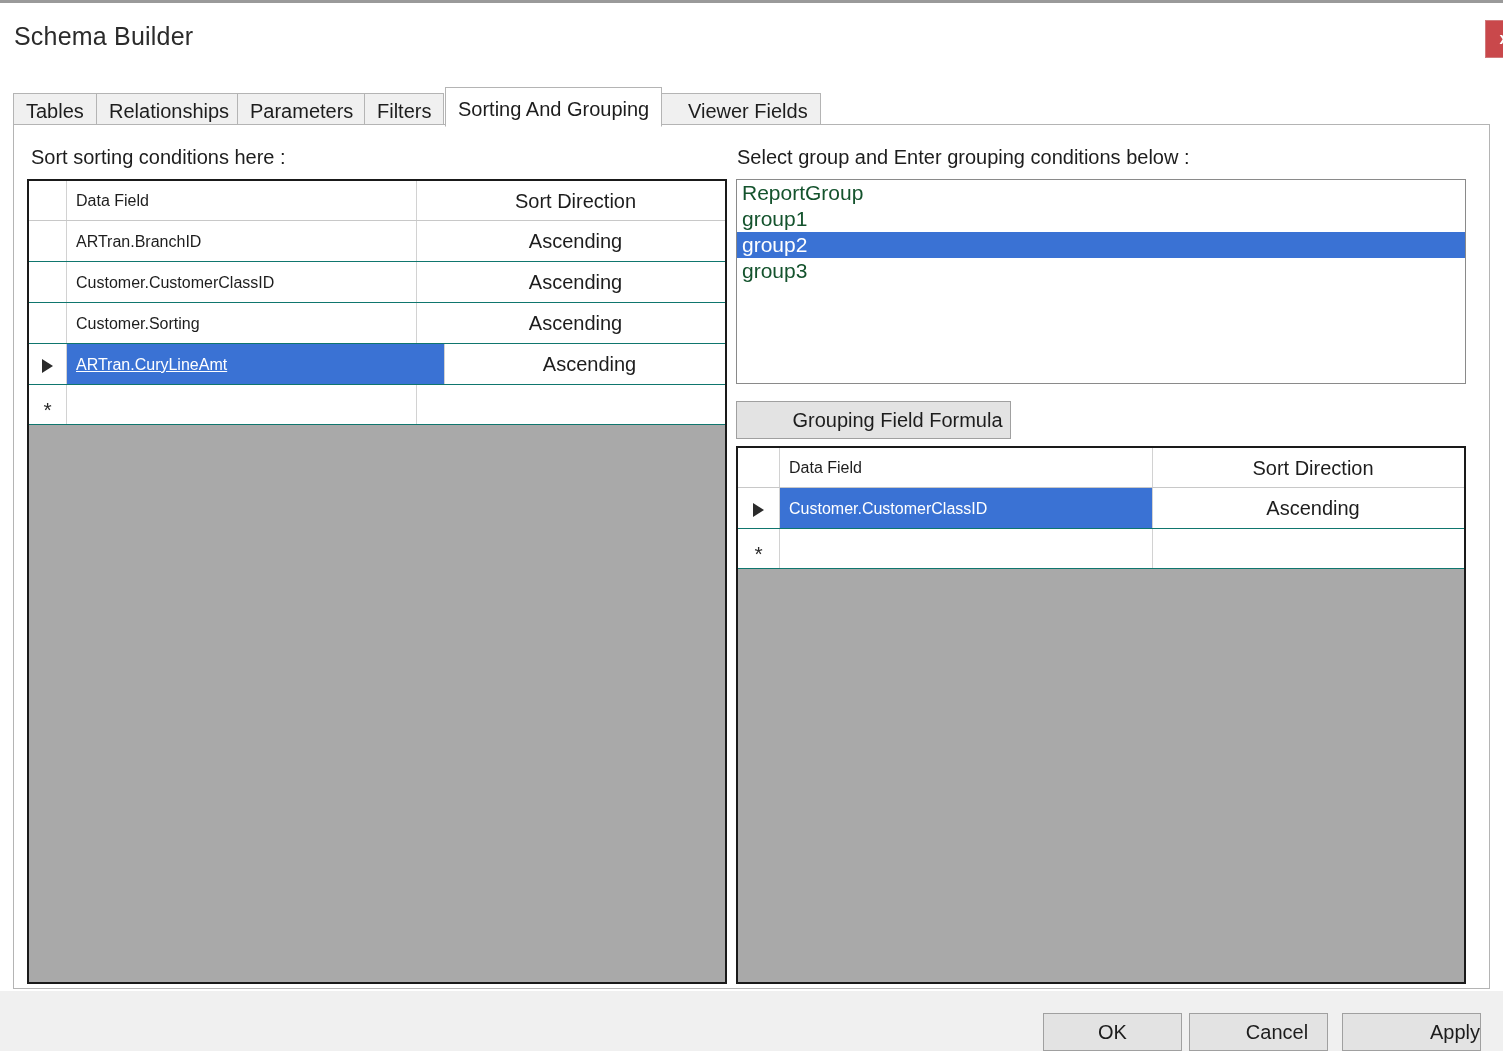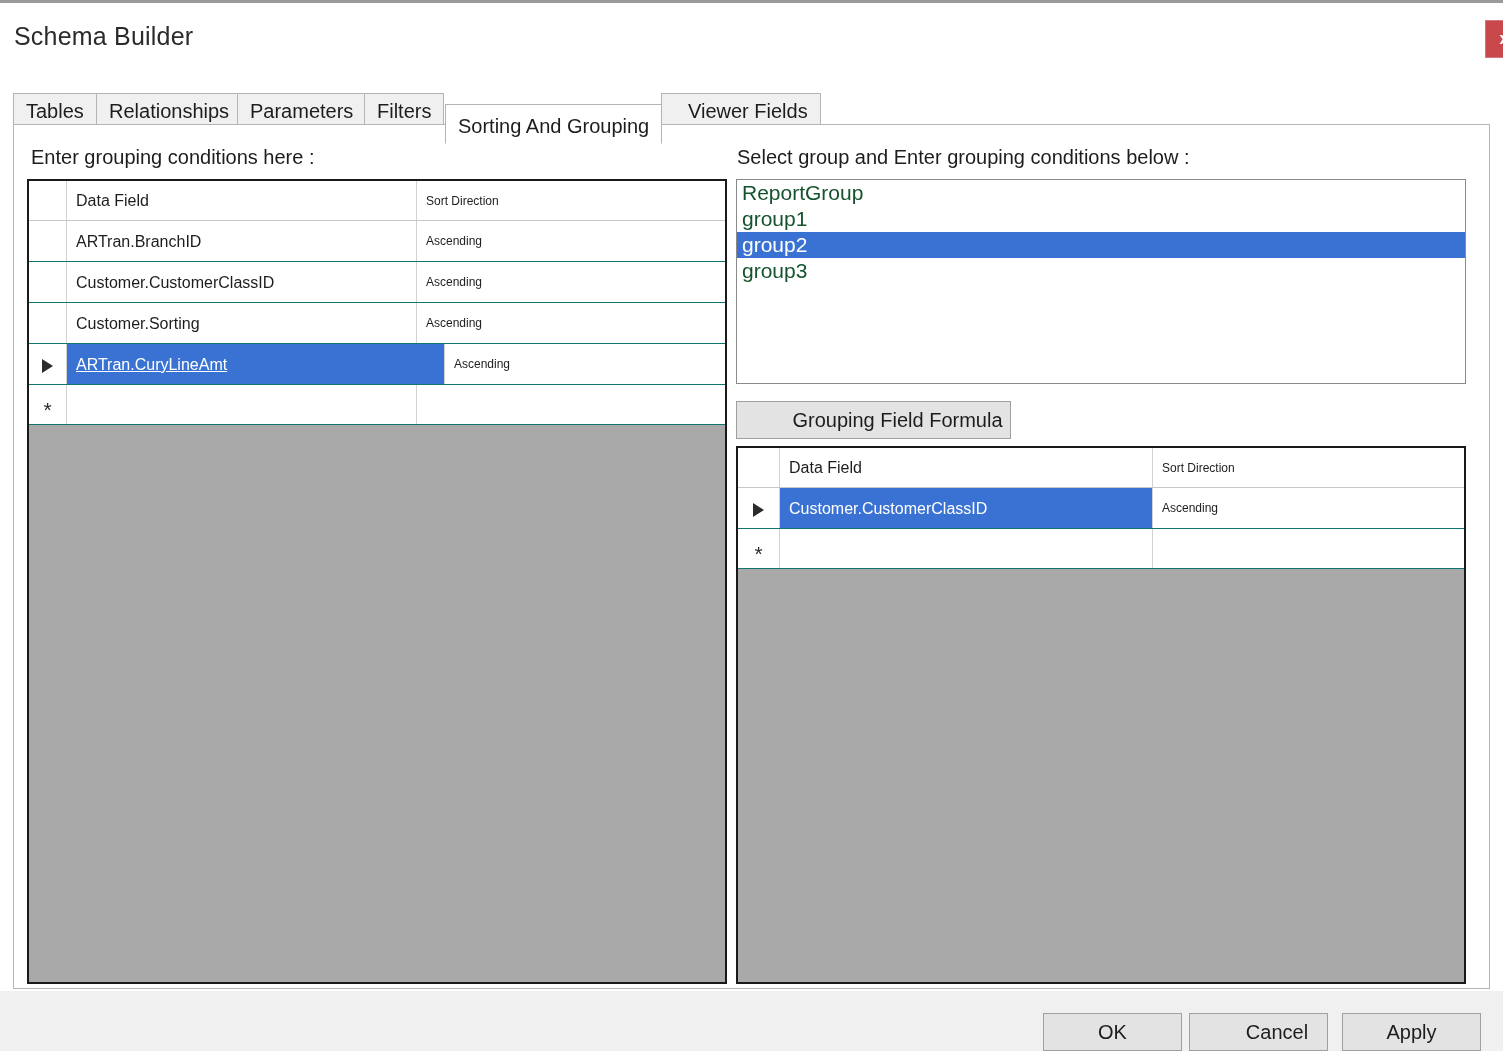--- a/index.html
+++ b/index.html
@@ -146,24 +146,25 @@
     padding-left: 9px;
     font-size: 16px;
     color: #1d1d1d;
     white-space: nowrap;
     overflow: hidden;
   }
   .cell-dir {
     flex: 1 1 auto;
     box-sizing: border-box;
     padding-left: 9px;
-    font-size: 12px;
-    color: #1d1d1d;
-    white-space: nowrap;
-    overflow: hidden;
+    font-size: 20px;
+    color: #1d1d1d;
+    white-space: nowrap;
+    overflow: hidden;
+    text-align: center;
   }
   .grid-row.header .cell-field,
   .grid-row.header .cell-dir {
     color: #1d1d1d;
   }
   .grid-row.header {
     border-bottom: 1px solid #c8c8c8;
   }
   .cell-field.selected {
     background: #3a72d4;
@@ -247,27 +248,27 @@
   <div id="titlebar">
     <div id="title-text">Schema Builder</div>
     <div id="close-button">x</div>
   </div>
 
   <div id="tabstrip">
     <div class="tab" style="left:0px;">Tables</div>
     <div class="tab" style="left:83px;">Relationships</div>
     <div class="tab" style="left:224px;">Parameters</div>
     <div class="tab" style="left:351px;">Filters</div>
-    <div class="tab active" style="left:432px;margin-top:17px;">Sorting And Grouping</div>
+    <div class="tab active" style="left:432px;">Sorting And Grouping</div>
     <div class="tab" style="left:648px;padding-left:26px;">Viewer Fields</div>
   </div>
 
   <div id="tabpage">
 
-    <div class="panel-label" style="left:17px; top:21px;">Enter grouping conditions here :</div>
+    <div class="panel-label" style="left:17px; top:21px;">Sort sorting conditions here :</div>
 
     <div class="grid" id="sorting-grid" style="left:13px; top:54px; width:700px; height:805px;">
       <div class="grid-inner">
 
         <div class="grid-row header" style="height:40px; line-height:40px;">
           <div class="cell-indicator" style="width:38px;"></div>
           <div class="cell-field" style="width:350px;">Data Field</div>
           <div class="cell-dir">Sort Direction</div>
         </div>
 
@@ -345,15 +346,15 @@
         </div>
 
       </div>
     </div>
 
   </div>
 
   <div id="footer"></div>
   <div class="btn footer-btn" style="left:1043px;">OK</div>
   <div class="btn footer-btn" style="left:1189px;padding-left:37px;">Cancel</div>
-  <div class="btn footer-btn" style="left:1342px;">Apply</div>
+  <div class="btn footer-btn" style="left:1342px;text-align:right;">Apply</div>
 
 </div>
 
 </body></html>

